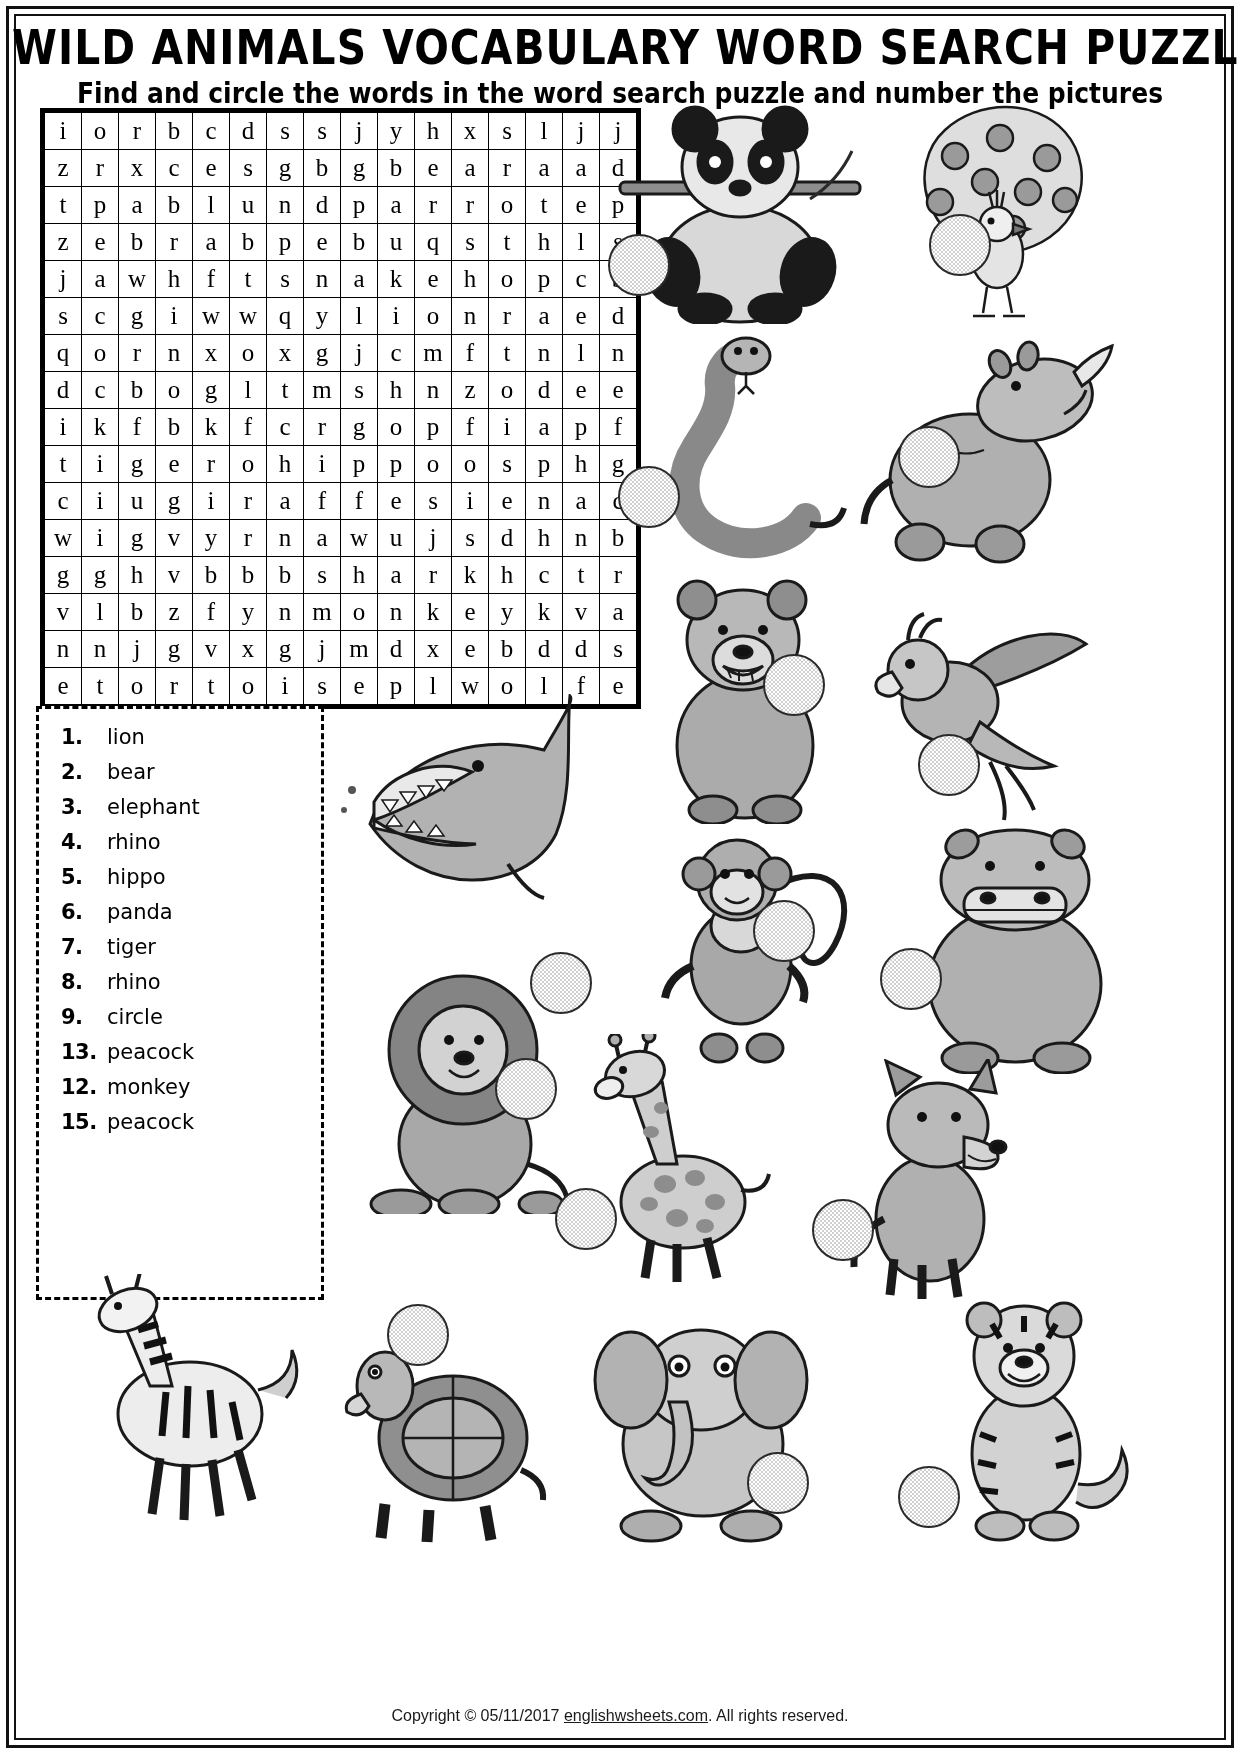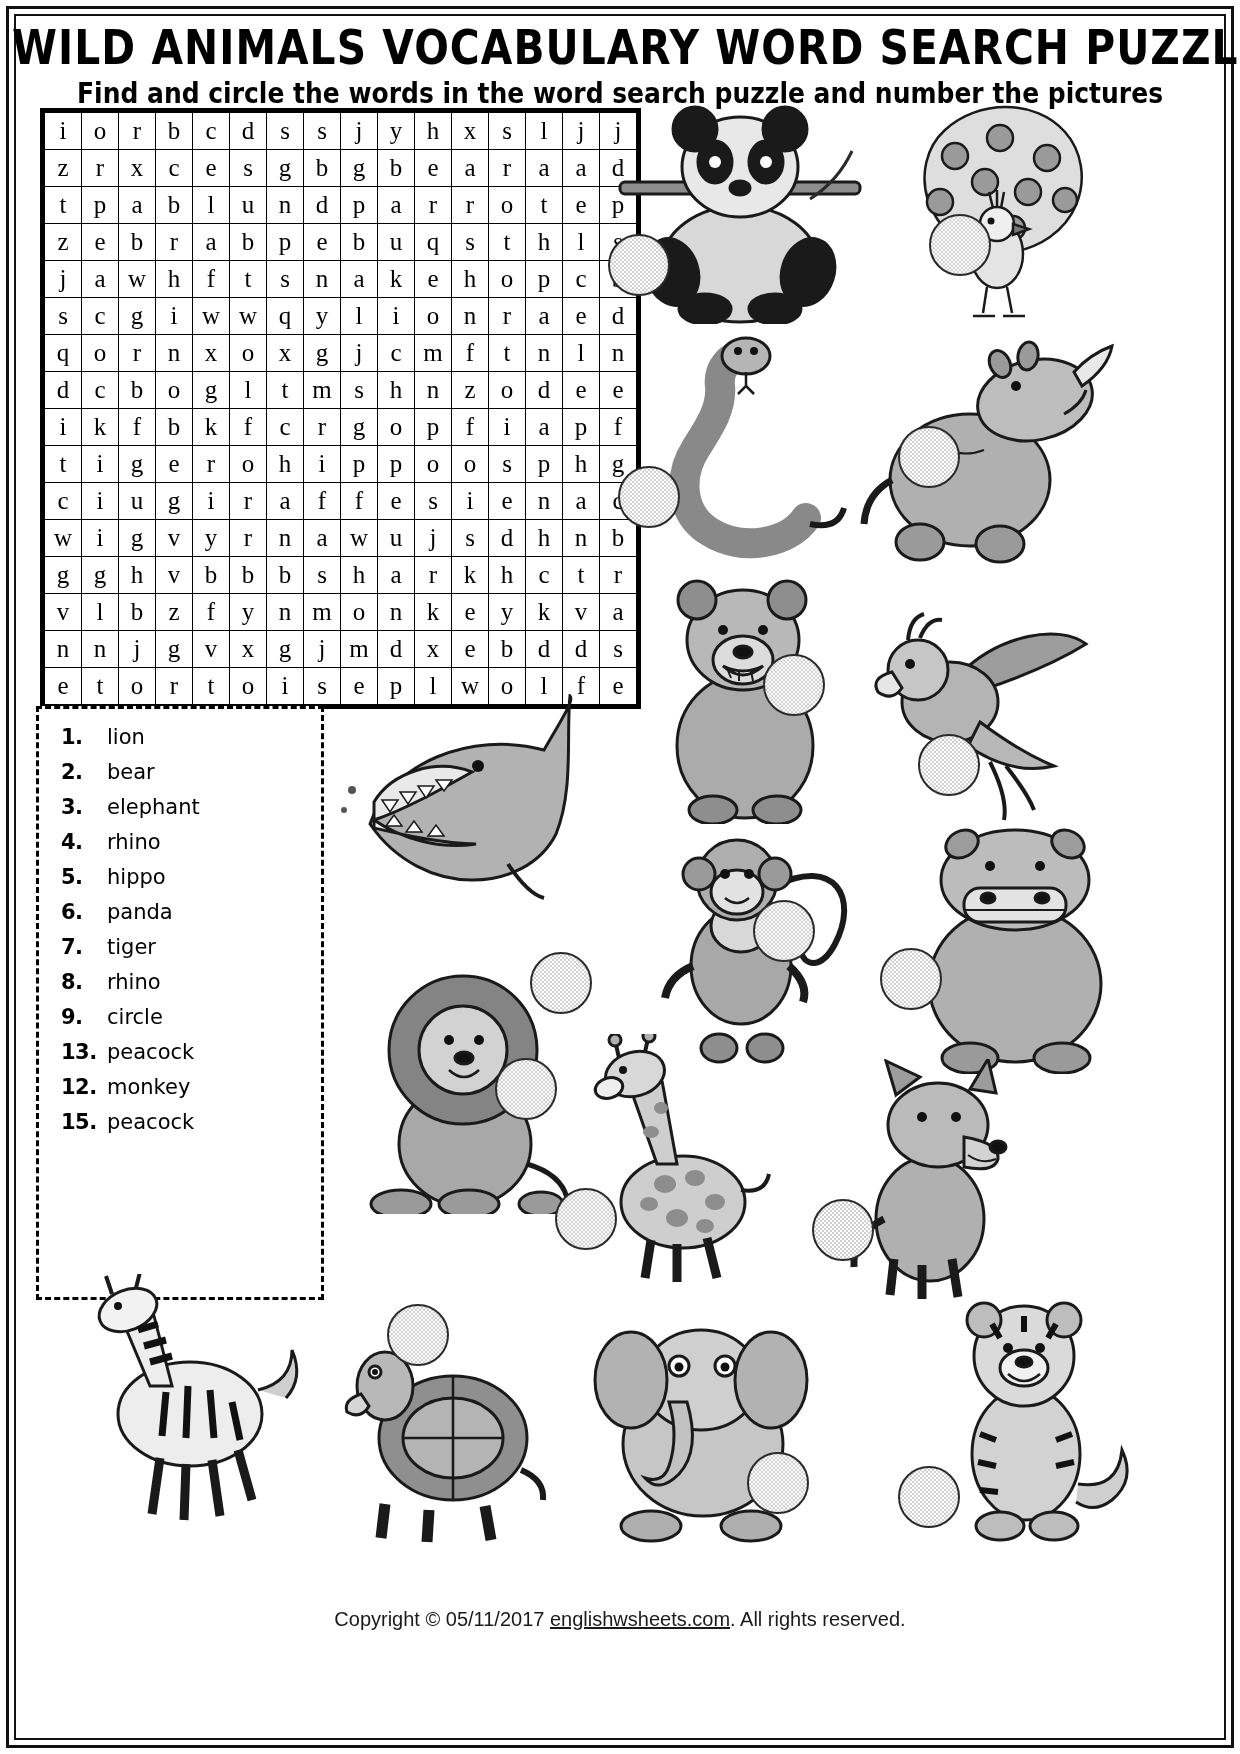--- a/index.html
+++ b/index.html
@@ -144,25 +144,25 @@
     border: 2px solid #2a2a2a;
     border-radius: 50%;
     background:
       repeating-conic-gradient(#cfcfcf 0% 25%, #ffffff 0% 50%) 0 / 4px 4px;
   }
 
   
   .footer {
     position: absolute;
     left: 0;
-    top: 1608px;
+    top: 1707px;
     width: 1240px;
     text-align: center;
     font-family: "Liberation Sans", sans-serif;
-    font-size: 20px;
+    font-size: 16px;
     color: #1a1a1a;
   }
   .footer .u { text-decoration: underline; }
 </style>
 </head>
 <body>
 
 <div class="page">
 
   <div class="frame-outer"></div>

